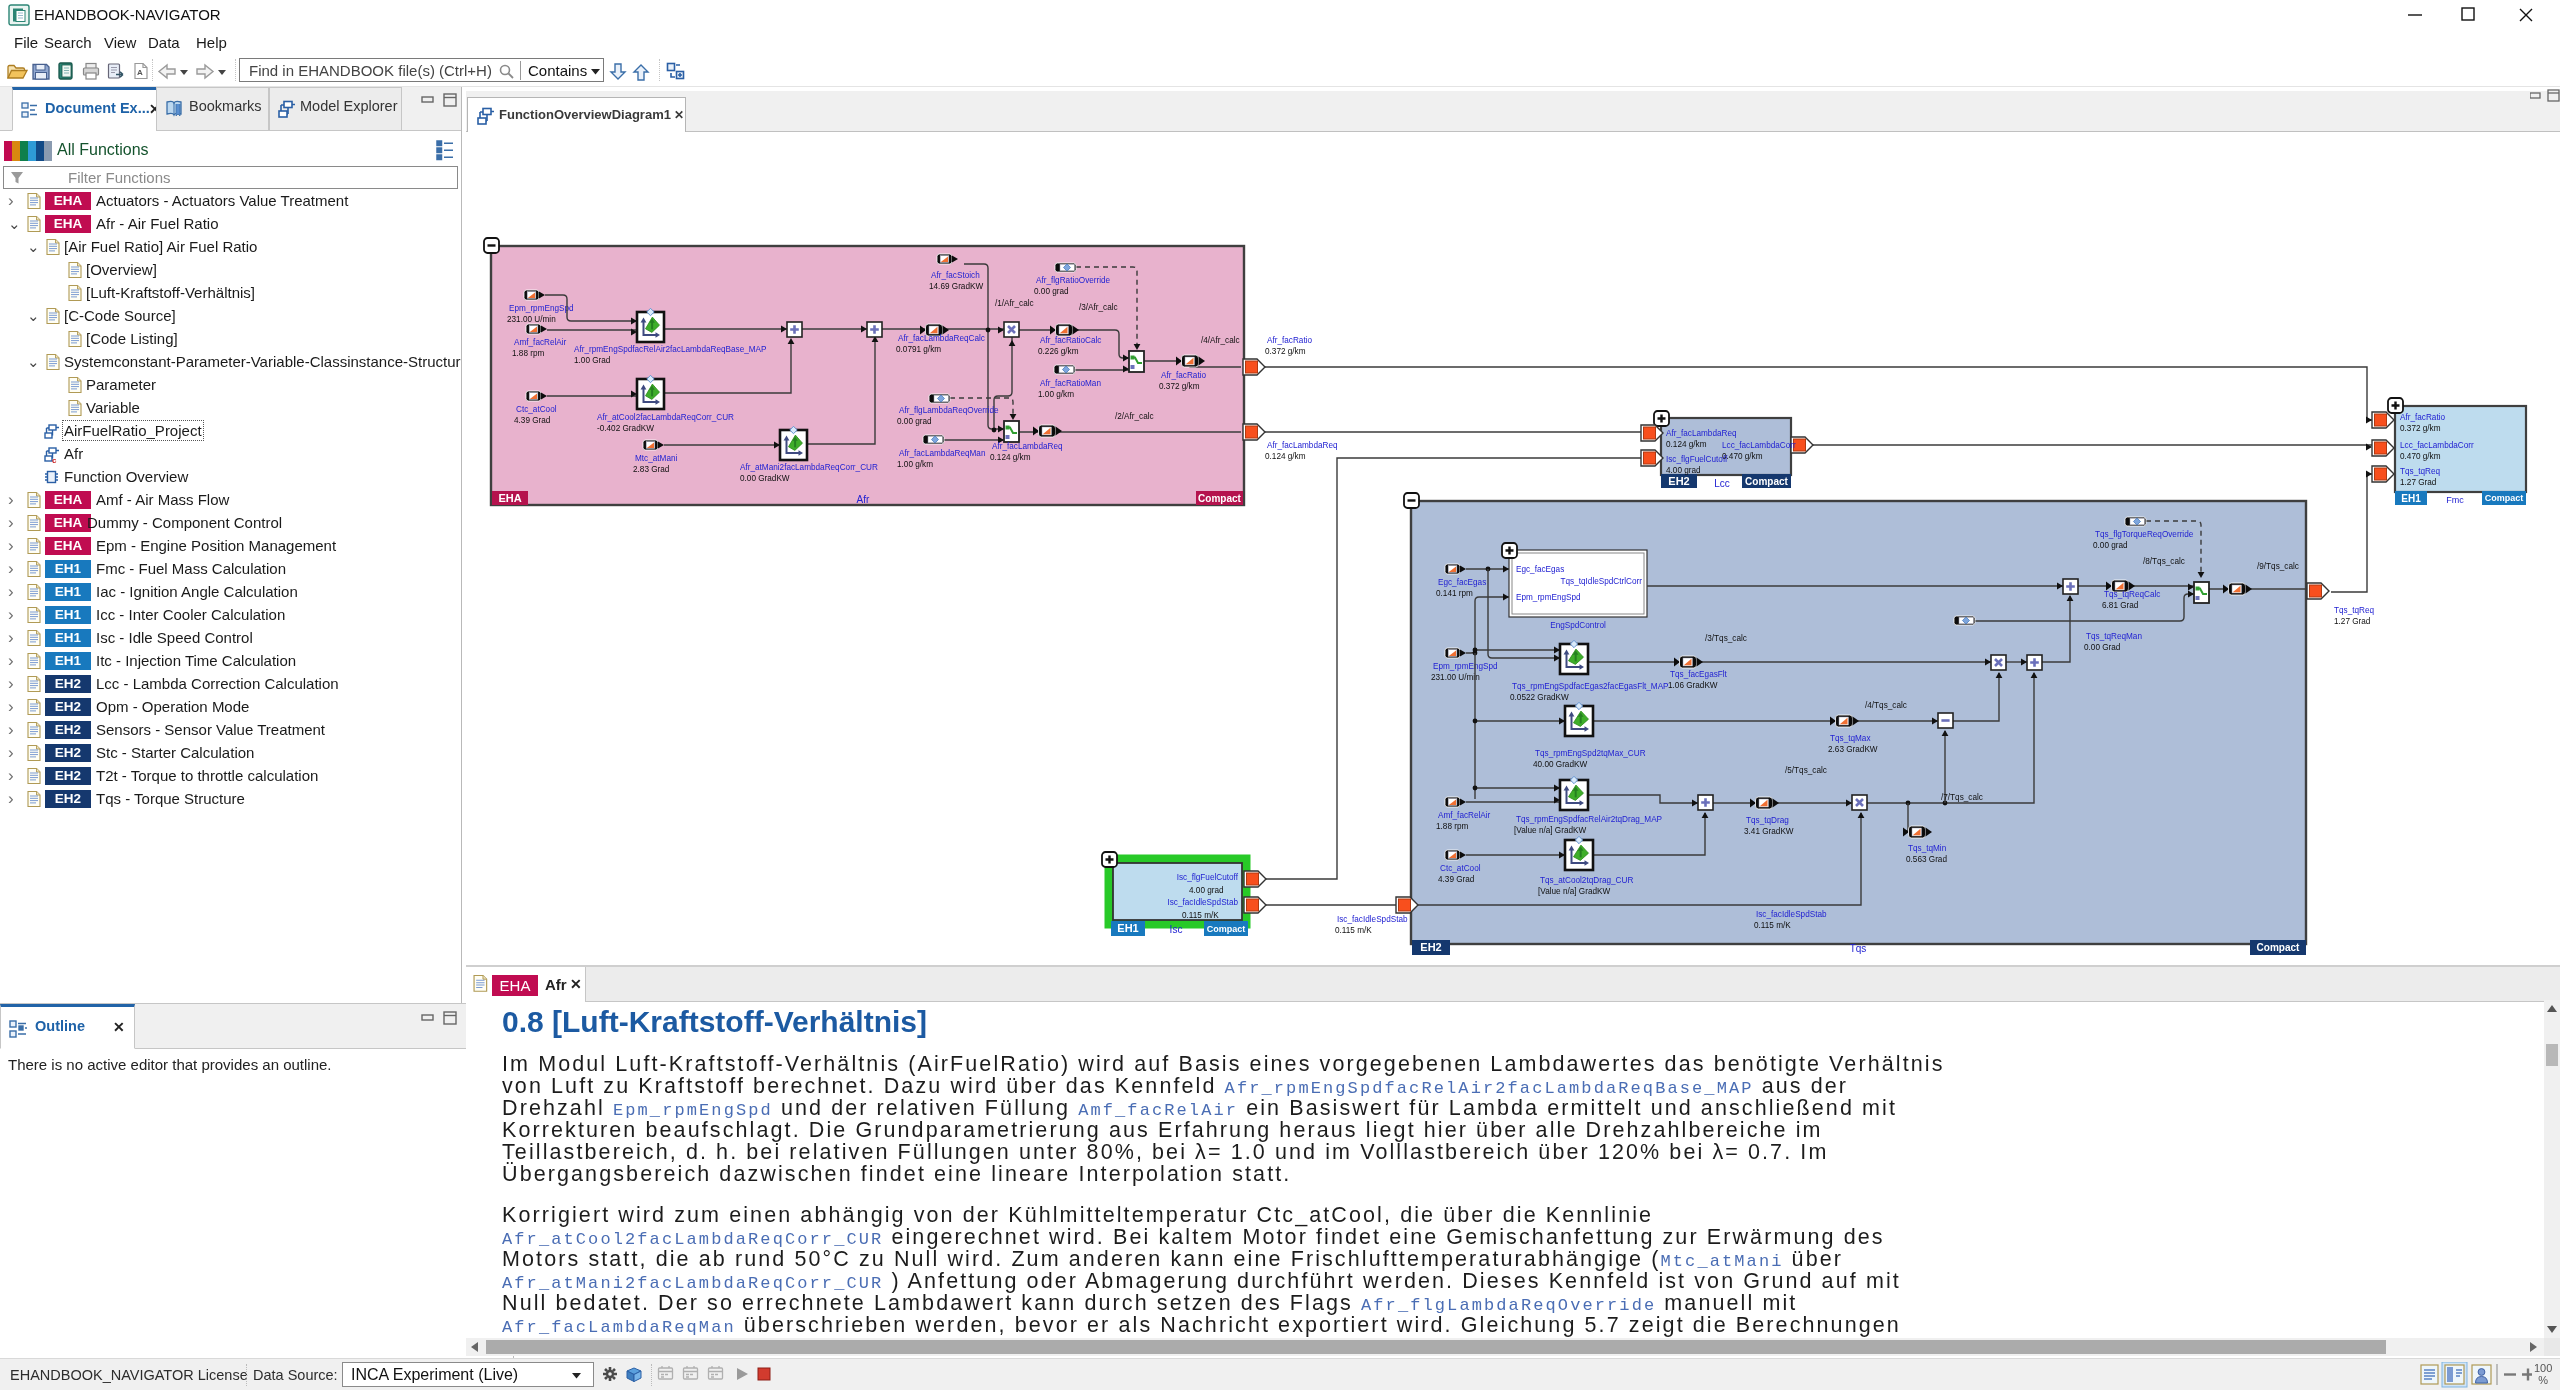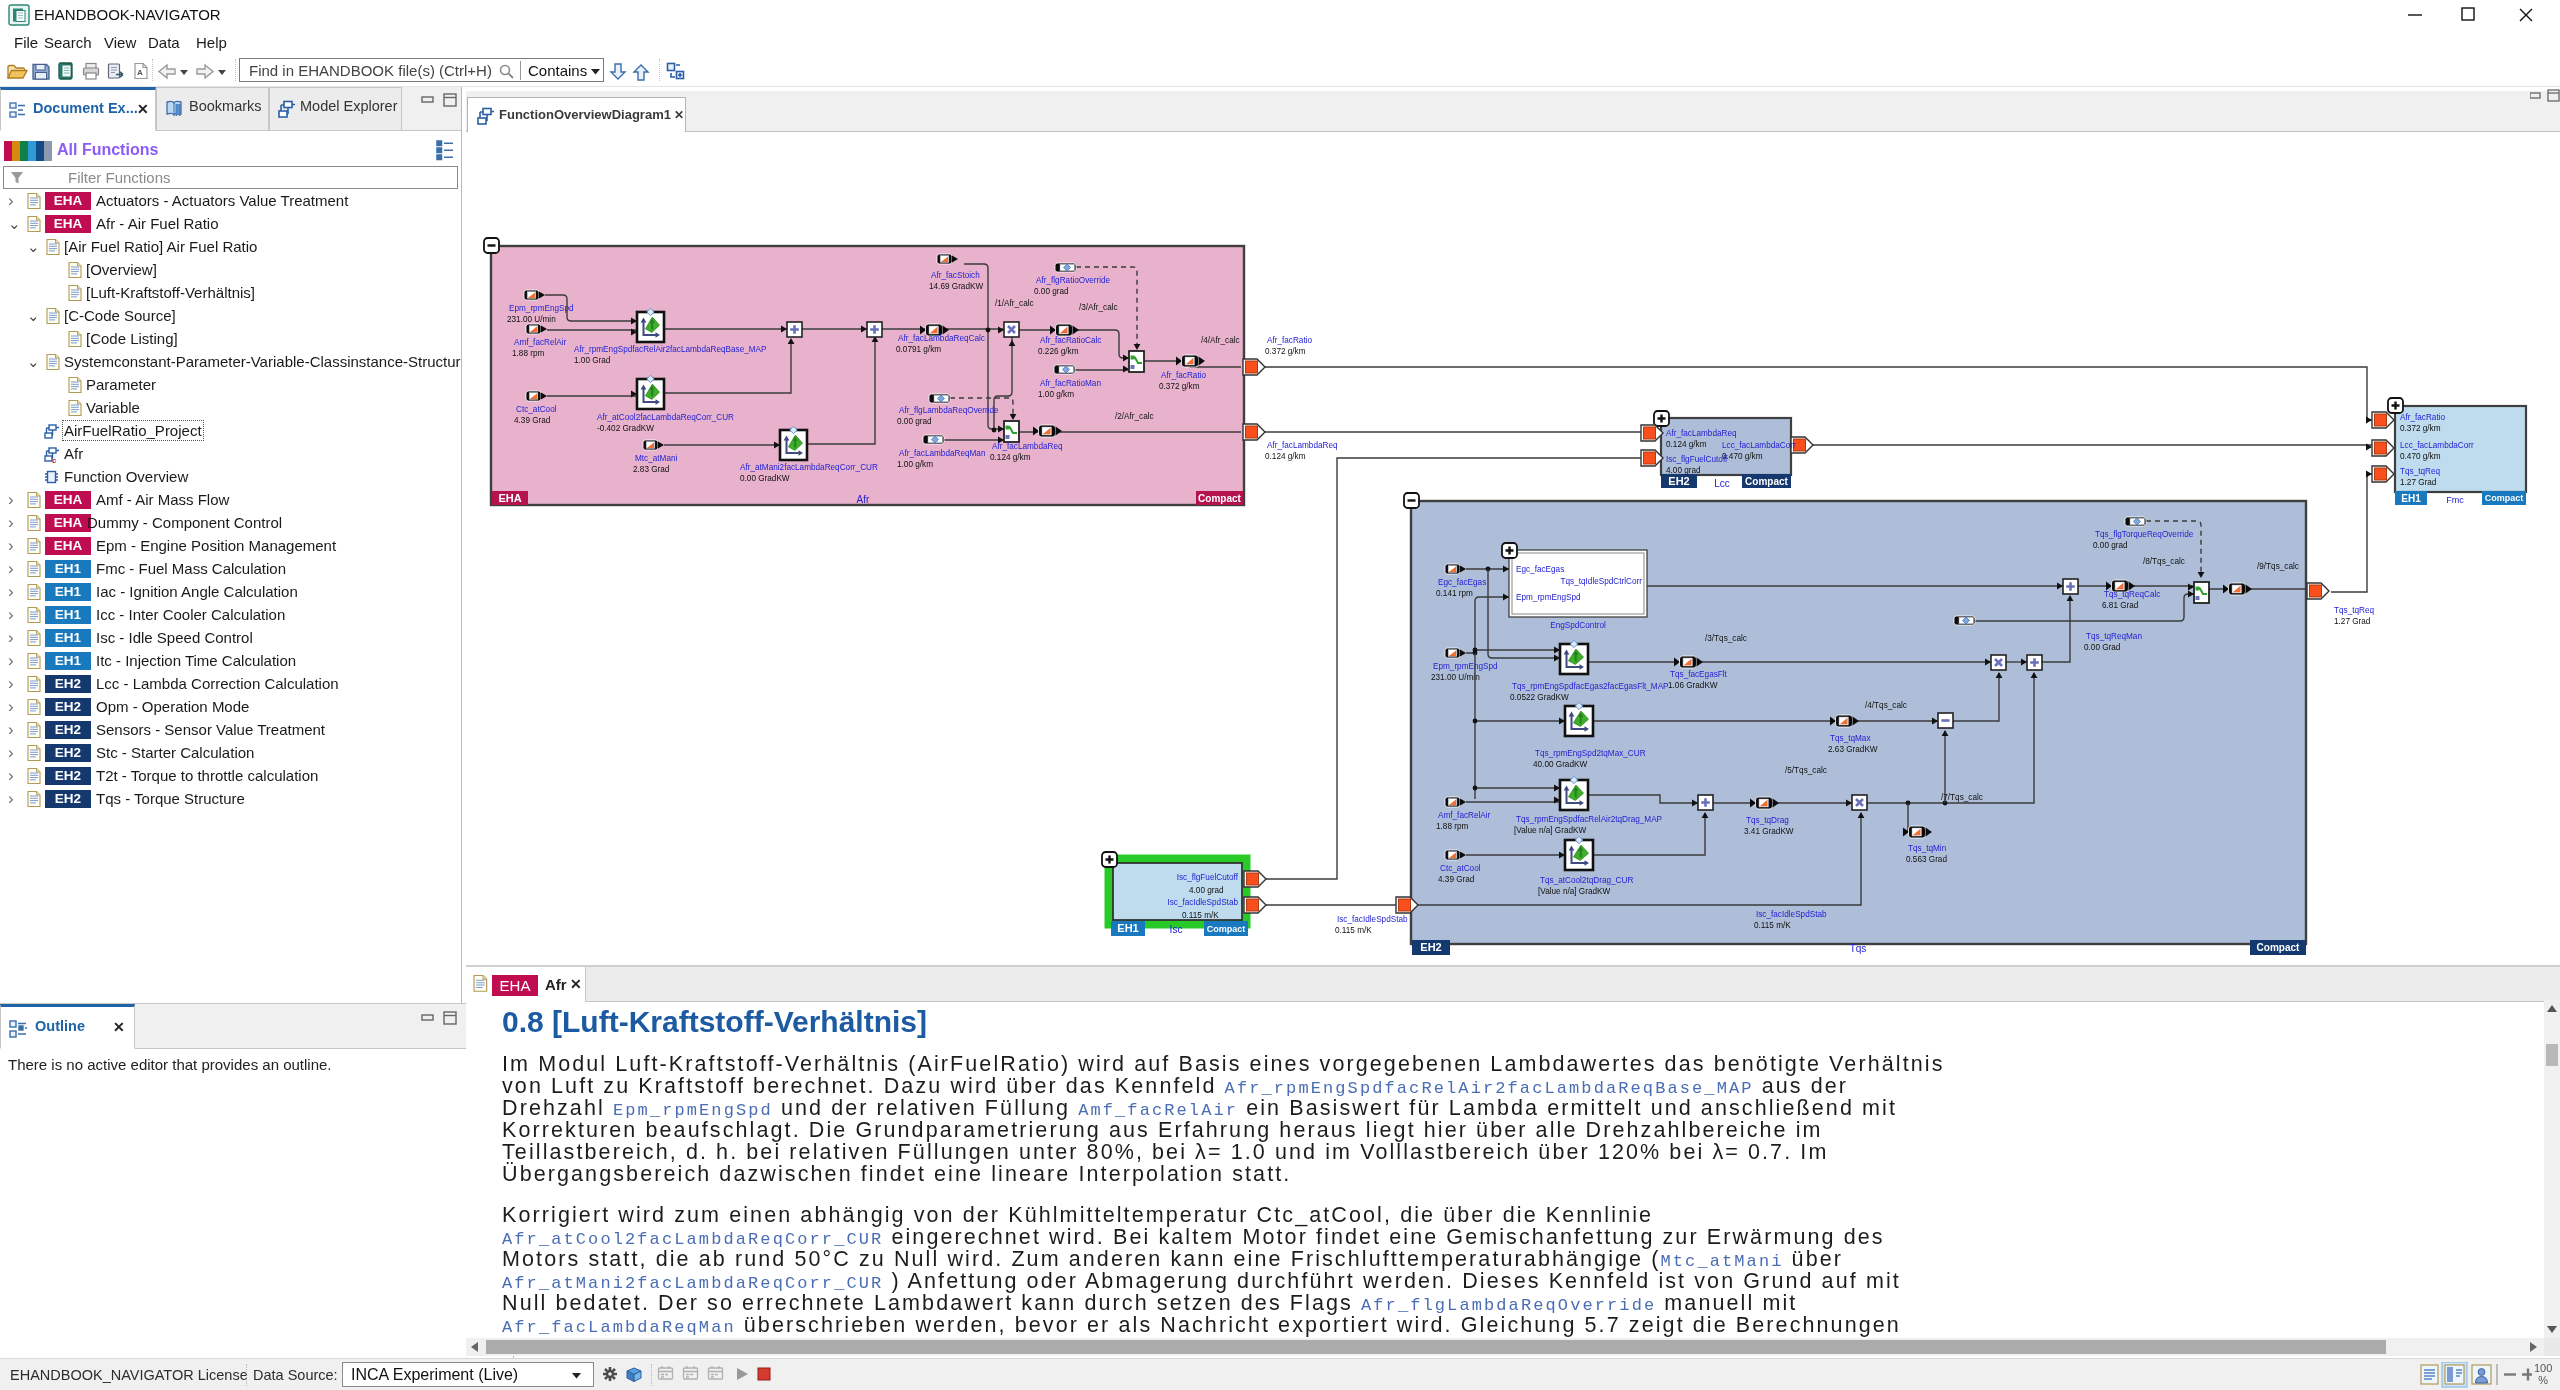--- a/index.html
+++ b/index.html
@@ -15,21 +15,21 @@
 #searchbox .ph { position:absolute; left:9px; top:3px; font-size:15px; color:#444; }
 #searchbox .contains { position:absolute; left:288px; top:3px; font-size:15px; color:#111; }
 #searchbox .sdiv { position:absolute; left:280px; top:2px; width:1px; height:19px; background:#999; }
 
 
 #lpanel { left:0; top:87px; width:462px; height:916px; background:#fff; border-right:1px solid #b9b9b9; overflow:hidden; }
 .tabrow { position:absolute; left:0; top:0; width:100%; height:44px; background:#f0f0f0; border-bottom:1px solid #c6c6c6; }
 .tab { position:absolute; top:0; height:44px; font-size:14.5px; color:#333; background:#ececec; border:1px solid #c6c6c6; }
 .tab.active { background:#fff; border-top:3px solid #2263a7; border-bottom:1px solid #fff; color:#1e62a8; font-weight:bold; }
 .tab .x { color:#222; font-weight:bold; font-size:14px; }
-#allfn { position:absolute; left:57px; top:54px; font-size:16px; font-weight:bold; color:#8b5cf6; }
+#allfn { position:absolute; left:57px; top:54px; font-size:16px; font-weight:normal; color:#14532d; }
 #filter { position:absolute; left:3px; top:79px; width:455px; height:23px; border:1px solid #8a8a8a; background:#fff; }
 #filter span { position:absolute; left:26px; top:2px; font-size:15px; color:#8a8a8a;margin-left:38px; }
 .trow { position:absolute; left:0; width:460px; height:23px; font-size:15px; color:#1a1a1a; }
 .trow .chev { position:absolute; top:0px; color:#707070; font-size:17px; line-height:21px; }
 .trow .chevv { color:#444; font-size:15px; }
 .trow .ticon { position:absolute; top:3px; }
 .trow .tbadge { position:absolute; top:2px; width:46px; height:18px; color:#fff; font-weight:bold; font-size:13.5px; text-align:center; line-height:18px; }
 .trow .ttext { position:absolute; top:2px; white-space:nowrap; }
 .trow .sel { outline:1px dotted #555; outline-offset:1px; }
 
@@ -155,21 +155,21 @@
       </svg>
       <div class="sdiv"></div>
       <span class="contains">Contains</span>
       <svg class="abs" style="left:350px;top:9px" width="12" height="8">
         <path d="M1,1 h9 l-4.5,5.5 Z" fill="#222"></path>
       </svg>
     </div>
   </div>
 <div id="lpanel" class="abs">
     <div class="tabrow"></div>
-    <div class="tab active" style="left:0;width:156px">
+    <div class="tab active" style="left:12px;width:156px">
       <svg class="abs" style="left:8px;top:12px" width="20" height="18">
         <g transform="translate(0,0)" stroke="#3a6ea8" fill="#eaf1fa" stroke-width="1.3">
           <rect x="1" y="1" width="6" height="5"></rect>
           <rect x="1" y="10" width="6" height="5"></rect>
           <path d="M9,3.5 h7 M9,12.5 h7 M9,8 h5" fill="none"></path>
         </g>
       </svg>
       <span class="abs" style="left:32px;top:10px">Document Ex...</span>
       <span class="x abs" style="left:136px;top:11px">✕</span>
     </div>

